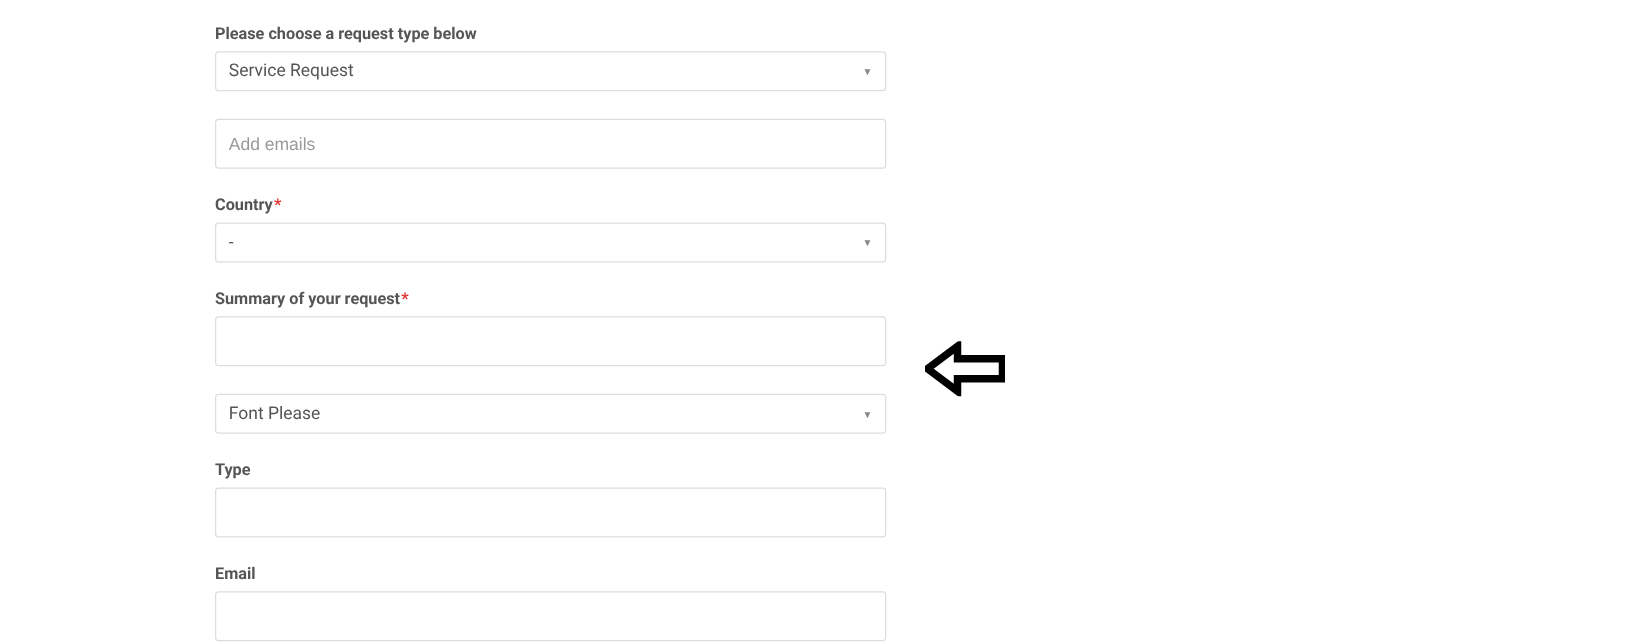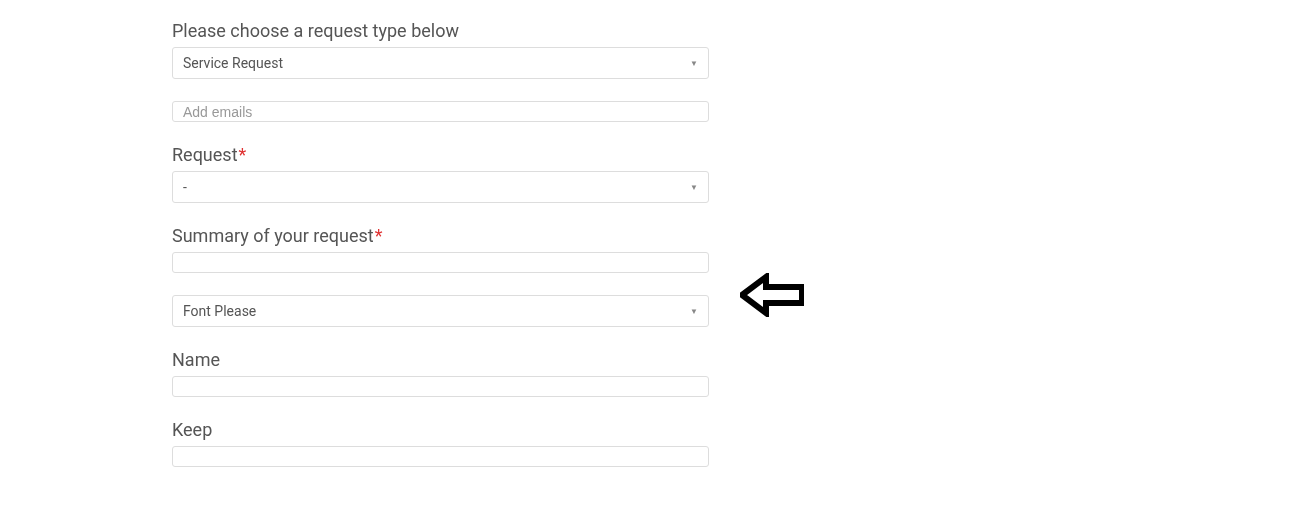--- a/index.html
+++ b/index.html
@@ -18,32 +18,32 @@
     }
     .form-container {
       padding: 20px 0 20px 172px;
       width: 710px;
     }
     .form-group {
       margin-bottom: 22px;
     }
     .form-label {
       display: block;
-      font-size: 18px;
+      font-size: 13px;
       color: #555;
       margin-bottom: 6px;
-      font-weight: 400;
+      font-weight: 700;
     }
     .required {
       color: #e03131;
       margin-left: 1px;
     }
     .form-input {
       width: 537px;
-      height: 21px;
+      height: 40px;
       border: 1px solid #ddd;
       border-radius: 3px;
       padding: 0 10px;
       font-size: 14px;
       color: #333;
       background: #fff;
       outline: none;
     }
     .form-input::placeholder {
       color: #999;
@@ -96,21 +96,21 @@
       <span class="select-caret">▼</span>
     </div>
   </div>
 
   <div class="form-group">
     <input type="text" class="form-input" placeholder="Add emails" style="">
   </div>
 
   <div class="form-group">
     <label class="form-label">
-      <span>Request</span><span class="required">*</span>
+      <span>Country</span><span class="required">*</span>
     </label>
     <div class="form-select">
       <span class="select-value">-</span>
       <span class="select-caret">▼</span>
     </div>
   </div>
 
   <div class="form-group gap-large">
     <label class="form-label">
       <span>Summary of your request</span><span class="required">*</span>
@@ -119,26 +119,26 @@
   </div>
 
   <div class="form-group">
     <div class="form-select">
       <span class="select-value">Font Please</span>
       <span class="select-caret">▼</span>
     </div>
   </div>
 
   <div class="form-group">
-    <label class="form-label">Name</label>
+    <label class="form-label">Type</label>
     <input type="text" class="form-input" style="">
   </div>
 
   <div class="form-group">
-    <label class="form-label">Keep</label>
+    <label class="form-label">Email</label>
     <input type="text" class="form-input" style="">
   </div>
 
 </div>
 
 <div class="arrow-pointer">
   <svg viewBox="0 0 64 44" xmlns="http://www.w3.org/2000/svg">
     <path d="M 2 22 L 26 4 L 26 14 L 62 14 L 62 30 L 26 30 L 26 40 Z" fill="#fff" stroke="#000" stroke-width="6" stroke-linejoin="miter"></path>
   </svg>
 </div>

